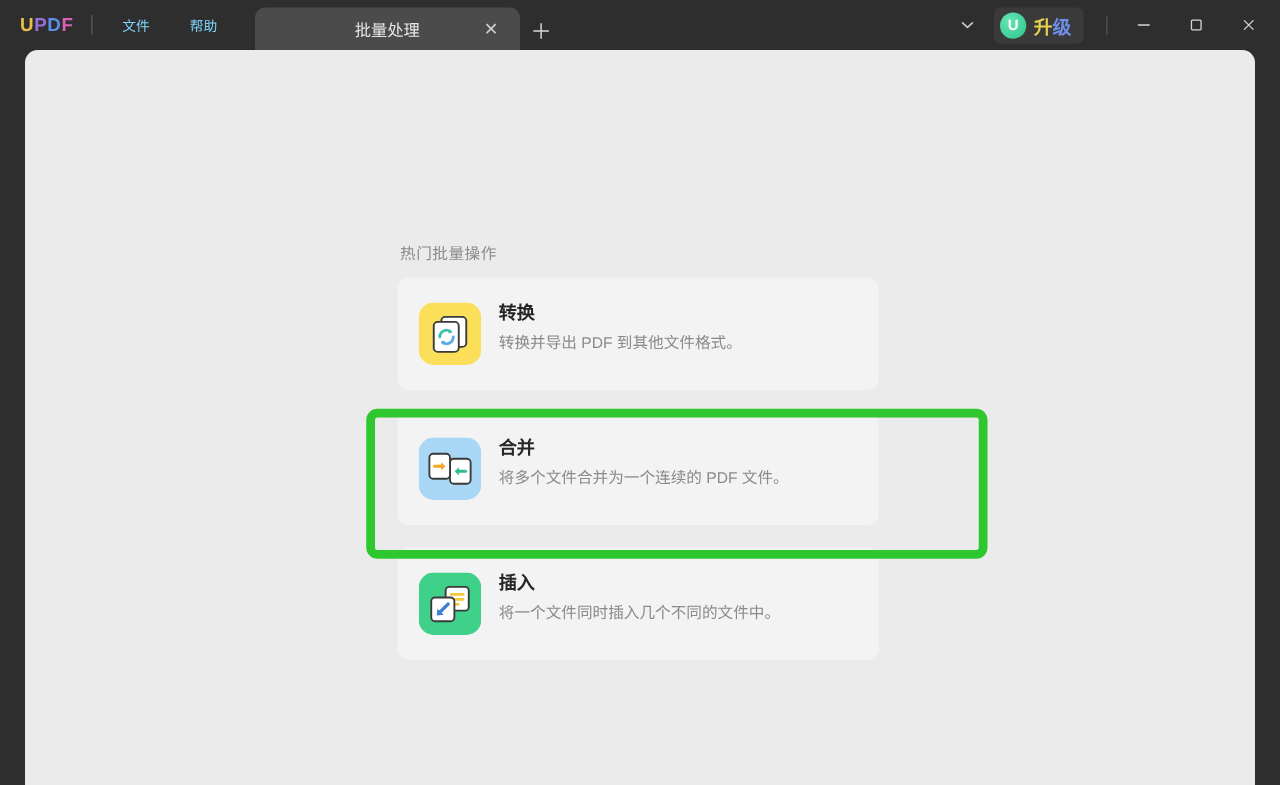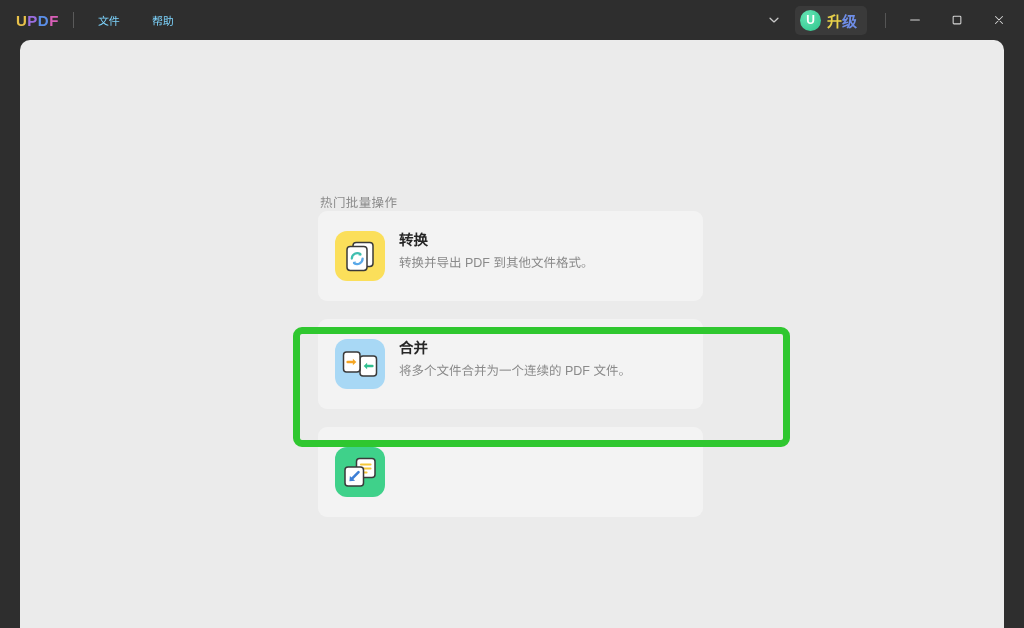--- a/index.html
+++ b/index.html
@@ -184,20 +184,21 @@
   .panel {
     position: absolute;
     left: 298px;
     top: 152px;
     width: 420px;
   }
 
   .section-title {
     color: #8c8c8c;
     font-size: 12.5px;
+    margin-bottom: 11px;
     padding-left: 2px;
     letter-spacing: .4px;
   }
 
   .card {
     position: relative;
     display: flex;
     align-items: flex-start;
     gap: 14px;
     width: 385px;
@@ -259,20 +260,27 @@
         <span class="l4">F</span>
     </div>
 
     <div class="logo-sep"></div>
 
     <div class="menu">
       <div class="menu-item">文件</div>
       <div class="menu-item">帮助</div>
     </div>
 
+    <div class="tabstrip">
+      <div class="tab">
+        <span class="tab-label">批量处理</span>
+        <span class="tab-close">✕</span>
+      </div>
+      <div class="tab-add">＋</div>
+    </div>
 
     <div class="tb-spacer"></div>
 
     <div class="tb-right">
 
       <div class="chevron-btn">
         <svg viewBox="0 0 16 16" width="14" height="14" aria-hidden="true">
           <path d="M3.5 6 L8 10.2 L12.5 6" fill="none" stroke="#c9c9c9" stroke-width="1.5" stroke-linecap="round" stroke-linejoin="round"></path>
         </svg>
       </div>
@@ -357,20 +365,24 @@
             <rect x="0" y="0" width="50" height="50" rx="12" fill="#3fd18a"></rect>
             <rect x="21.5" y="11.5" width="18.5" height="19" rx="3" fill="#ffffff" stroke="#3a3a3a" stroke-width="1.5"></rect>
             <path d="M26 17.5 H35.5 M26 21.5 H35.5 M26 25.5 H31.5" stroke="#f5c83a" stroke-width="2.2" stroke-linecap="round"></path>
             <rect x="10" y="20" width="18.5" height="19" rx="3" fill="#ffffff" stroke="#3a3a3a" stroke-width="1.5"></rect>
             <g transform="translate(19.2,29.5)">
               <path d="M4.3,-4.3 L-2.6,2.6" stroke="#3d7fd6" stroke-width="2.6" stroke-linecap="round"></path>
               <path d="M-4.8,4.8 L-4.3,-0.6 L0.9,4.3 Z" fill="#3d7fd6"></path>
             </g>
           </svg>
         </div>
+        <div class="card-body">
+          <div class="card-title">插入</div>
+          <div class="card-desc">将一个文件同时插入几个不同的文件中。</div>
+        </div>
       </div>
 
     </div>
 
     <div class="highlight-box"></div>
 
   </div>
 
 </div>
 

